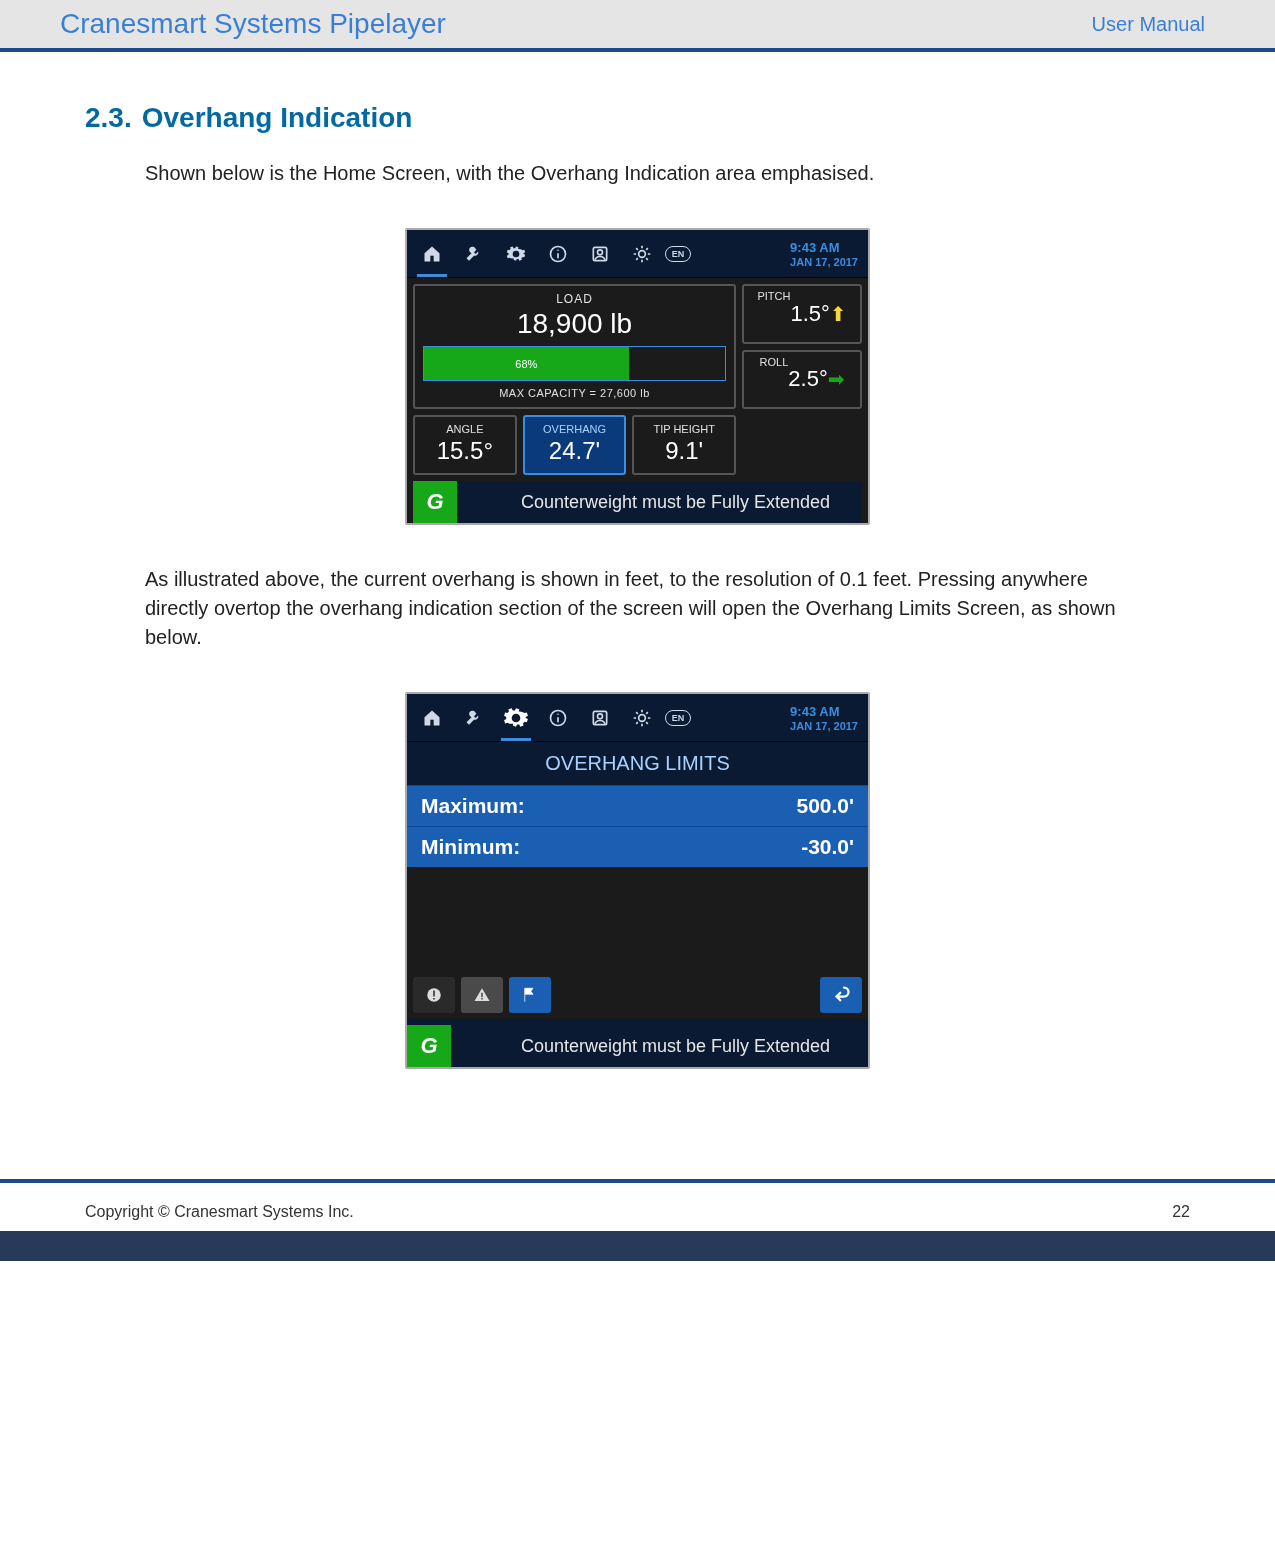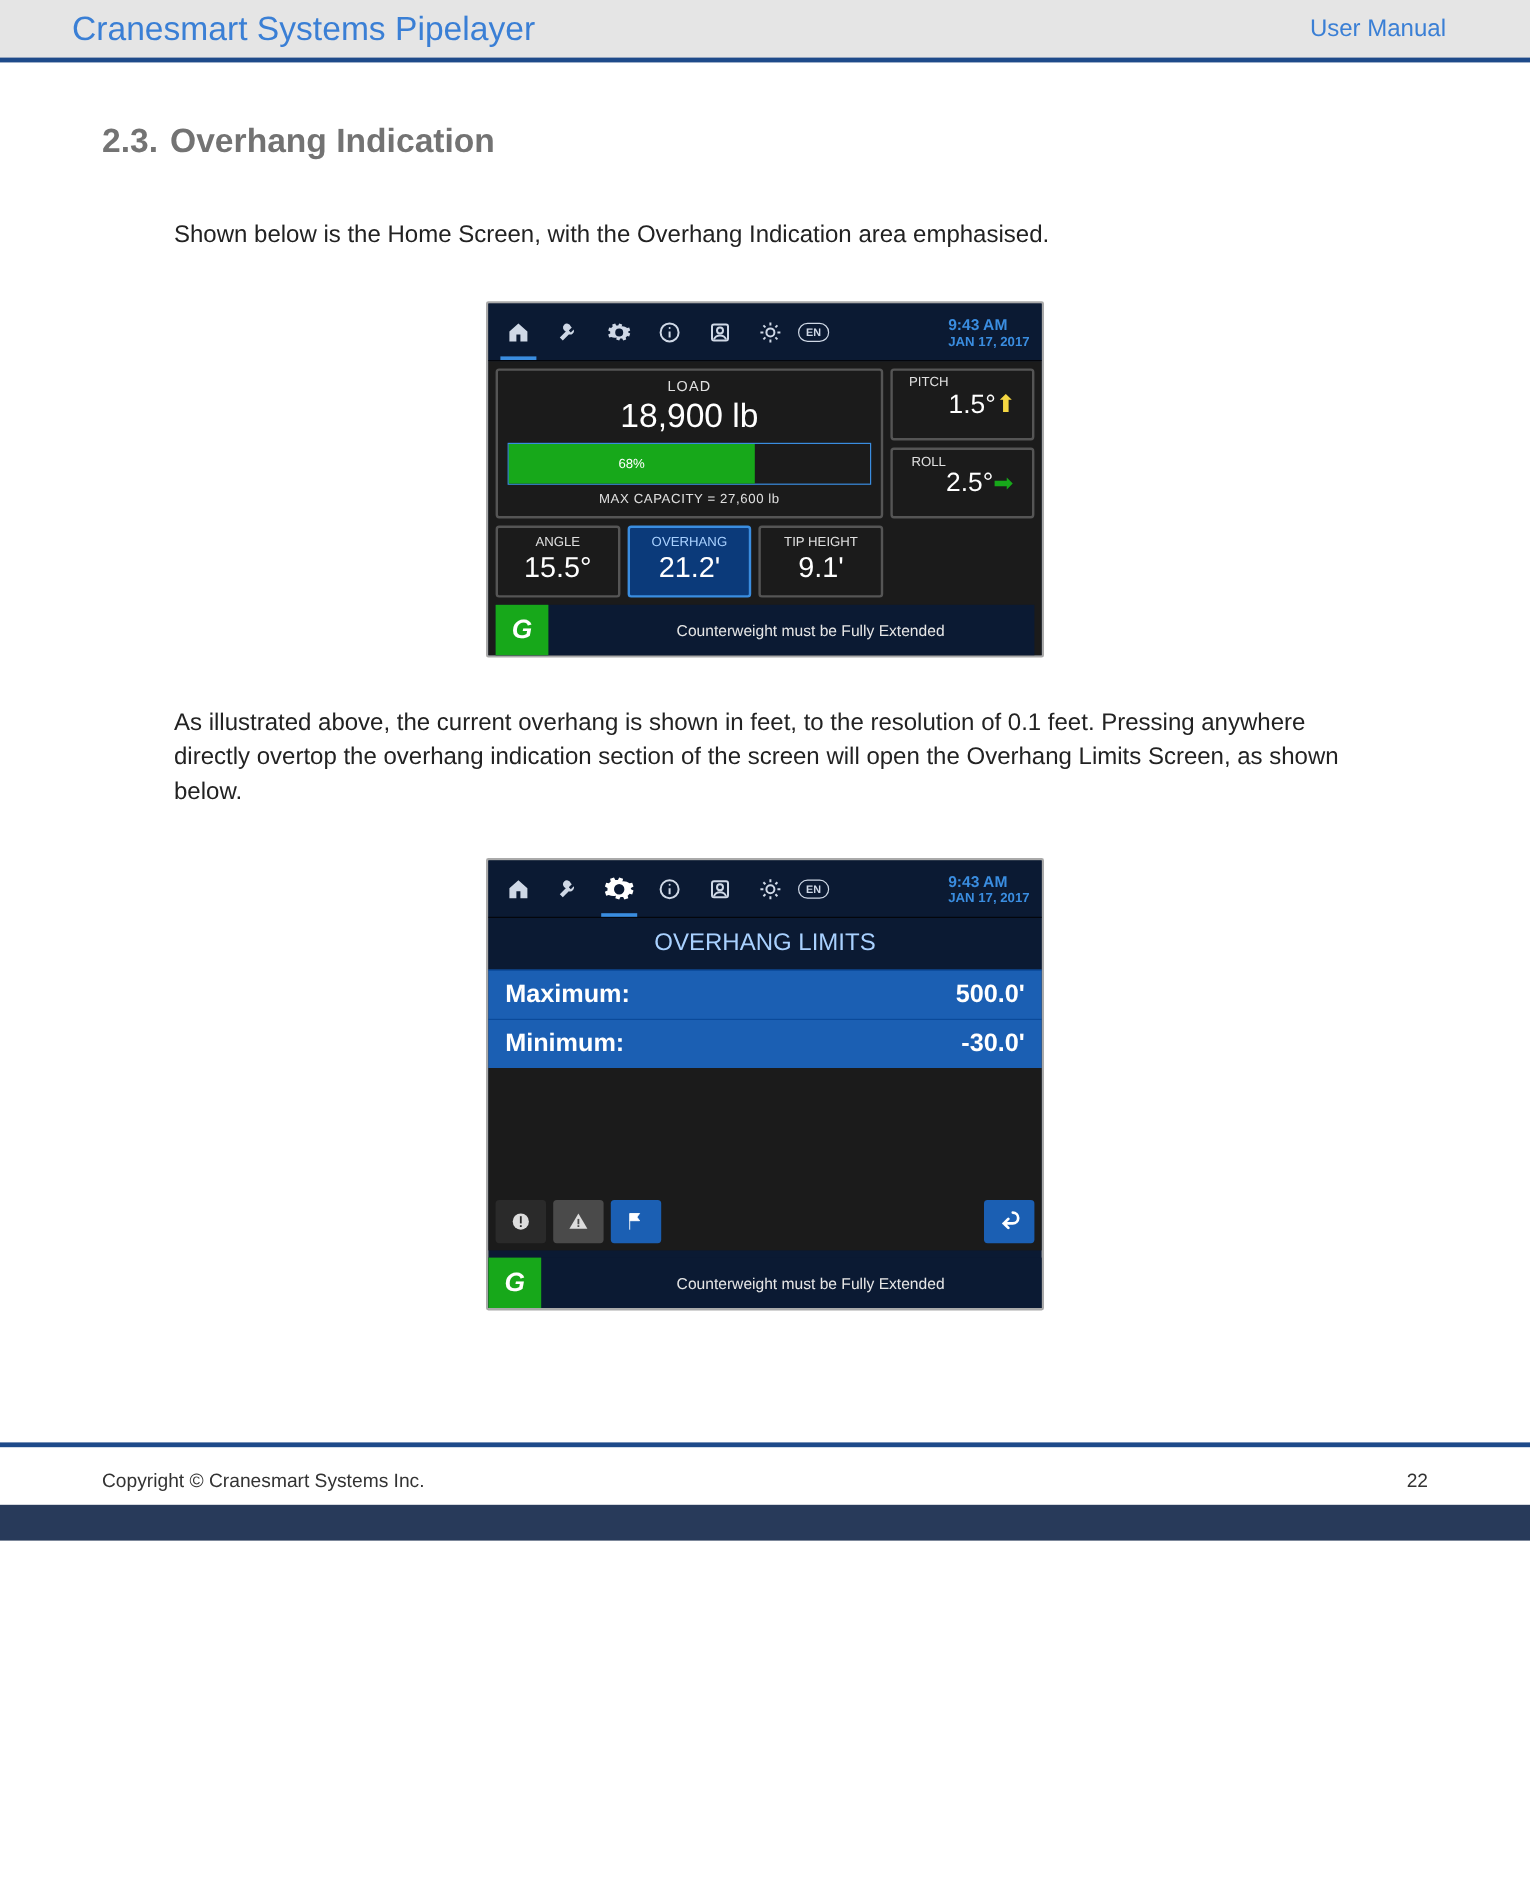--- a/index.html
+++ b/index.html
@@ -1,21 +1,21 @@
 <!DOCTYPE html>
 <html><head>
 <meta charset="utf-8">
 <style>
   * { box-sizing: border-box; margin: 0; padding: 0; }
   body { font-family: "Segoe UI", Arial, sans-serif; background: #fff; width: 1275px; }
   .page-header { background: #e5e5e5; color: #fff; display: flex; justify-content: space-between; align-items: center; padding: 8px 70px 8px 60px; border-bottom: 4px solid #1e4a8a; }
   .page-header .title { color: #3a7fd5; font-size: 28px; font-weight: 300; }
   .page-header .subtitle { color: #3a7fd5; font-size: 20px; }
   .content { padding: 50px 85px 30px 85px; color: #333; }
-  .section-heading { color: #737373; font-size: 28px; font-weight: 700; margin-bottom: 48px; }
+  .section-heading { color: #0369a1; font-size: 28px; font-weight: 700; margin-bottom: 25px; }
   .section-heading .num { margin-right: 10px; }
   .para { font-size: 20px; color: #222; line-height: 1.45; margin: 0 0 40px 60px; max-width: 1000px; }
   .device { width: 465px; margin: 0 auto 40px auto; border: 2px solid #aaa; border-radius: 2px; font-family: Arial, sans-serif; background: #0b1a33; color: #fff; }
   .topbar { display: flex; align-items: center; background: #0b1a33; height: 48px; border-bottom: 1px solid #04060c; }
   .topbar-icons { display: flex; align-items: center; gap: 4px; padding-left: 6px; flex: 1; }
   .ticon { width: 38px; height: 46px; display: flex; align-items: center; justify-content: center; color: #cfd8e6; font-size: 18px; position: relative; }
   .ticon.sel::after { content: ""; position: absolute; left: 4px; right: 4px; bottom: 0; height: 3px; background: #3a8de0; }
   .ticon svg { width: 20px; height: 20px; fill: none; stroke: #cfd8e6; stroke-width: 2; }
   .ticon.solid svg { fill: #cfd8e6; stroke: none; }
   .clock { padding: 4px 10px 2px 0; text-align: left; color: #3a8de0; font-weight: bold; font-size: 13px; line-height: 1.15; }
@@ -36,21 +36,21 @@
   .pr-arrow { color: #f5d742; font-size: 20px; }
   .row2 { display: flex; gap: 6px; margin-top: 6px; }
   .metric { flex: 1; border: 2px solid #555; border-radius: 3px; text-align: center; padding: 6px 4px 8px 4px; }
   .metric.highlight { border-color: #3a8de0; background: #0b3a7a; }
   .metric .lbl { font-size: 11px; color: #e0e0e0; }
   .metric.highlight .lbl { color: #a9d1ff; }
   .metric .val { font-size: 24px; color: #fff; margin-top: 2px; }
   .spacer { width: 120px; }
   .footer-bar { display: flex; align-items: center; background: #0b1a33; margin-top: 6px; height: 42px; }
   .cw-icon { width: 44px; height: 42px; background: #17a81a; display: flex; align-items: center; justify-content: center; color: #fff; font-size: 22px; font-weight: bold; font-style: italic; }
-  .cw-text { flex: 1; text-align: center; color: #e6e6e6; font-size: 13px; padding-left: 32px; }
+  .cw-text { flex: 1; text-align: center; color: #e6e6e6; font-size: 18px; padding-left: 32px; }
   .limits-title { text-align: center; color: #a9d1ff; font-size: 20px; padding: 10px 0; background: #0b1a33; }
   .limits-list { background: #1b5fb3; }
   .limit-row { display: flex; justify-content: space-between; padding: 8px 14px; color: #fff; font-weight: bold; font-size: 21px; border-top: 1px solid #0b4a9a; }
   .limits-gap { height: 110px; background: #1b1b1b; }
   .action-row { display: flex; align-items: center; gap: 6px; padding: 0 6px 6px 6px; background: #1b1b1b; }
   .abtn { width: 42px; height: 36px; background: #4a4a4a; border-radius: 3px; display: flex; align-items: center; justify-content: center; color: #ddd; font-size: 18px; }
   .abtn.dark { background: #2a2a2a; }
   .abtn.flag { background: #1b5fb3; color: #fff; }
   .abtn.back { background: #1b5fb3; color: #fff; }
   .spacer-flex { flex: 1; }
@@ -146,21 +146,21 @@
           </div>
         </div>
       </div>
       <div class="row2">
         <div class="metric">
           <div class="lbl">ANGLE</div>
           <div class="val">15.5°</div>
         </div>
         <div class="metric highlight">
           <div class="lbl">OVERHANG</div>
-          <div class="val">21.2'</div>
+          <div class="val">24.7'</div>
         </div>
         <div class="metric">
           <div class="lbl">TIP HEIGHT</div>
           <div class="val">9.1'</div>
         </div>
         <div class="spacer"></div>
       </div>
       <div class="footer-bar">
         <div class="cw-icon">G</div>
         <div class="cw-text">Counterweight must be Fully Extended</div>

